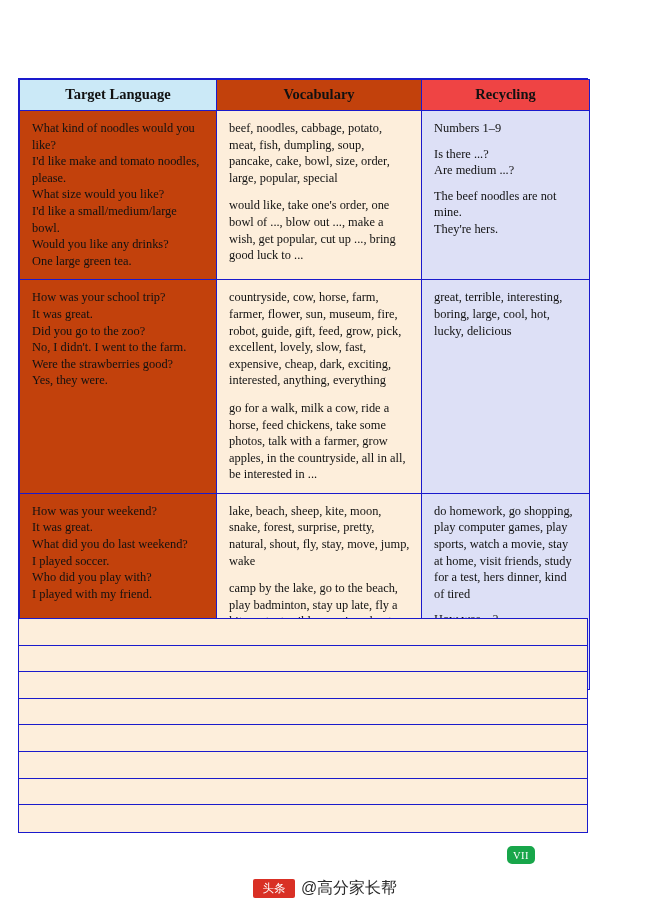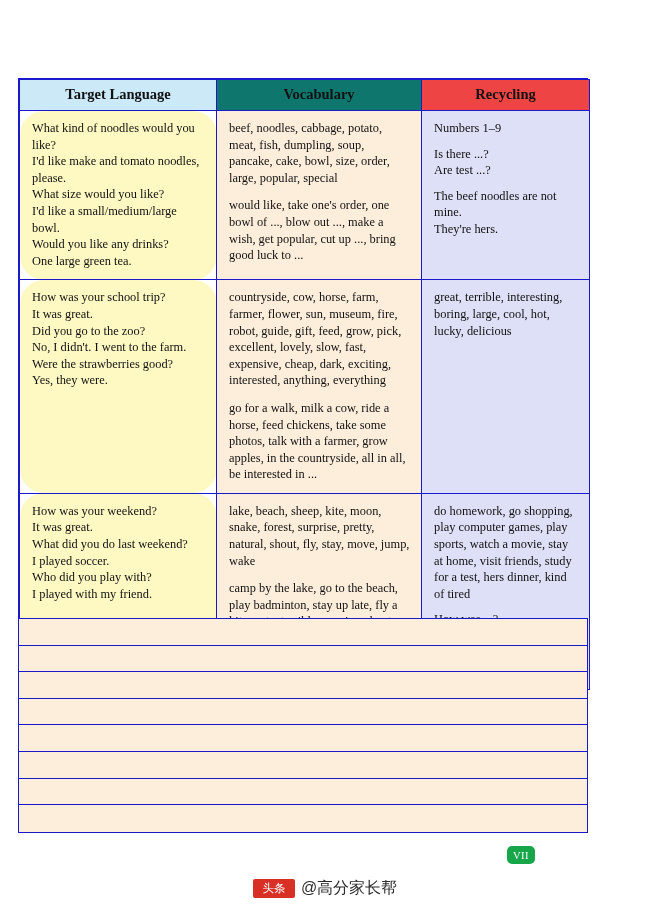--- a/index.html
+++ b/index.html
@@ -46,24 +46,24 @@
     font-size: 14.5px;
     color: #111111;
     padding: 6px 4px 7px 4px;
     height: 27px;
   }
   col.c1 { width: 197px; }
   col.c2 { width: 205px; }
   col.c3 { width: 168px; }
 
   .h1 { background: #cbe9f7; }
-  .h2 { background: #0f766e; }
+  .h2 { background: #c2410c; }
   .h3 { background: #ef4444; }
 
-  .cell-blue { background: #fef9c3; border-radius: 24px; }
+  .cell-blue { background: #c2410c; }
   .cell-peach { background: #fdeedb; }
   .cell-lav  { background: #dde0f6; }
 
   .cell-blue p, .cell-peach p, .cell-lav p {
     margin: 0;
     font-size: 12.4px;
     line-height: 16.6px;
     color: #111111;
   }
   .gap { height: 9px; }
@@ -163,21 +163,21 @@
             <p>One large green tea.</p>
           </td>
           <td class="cell-peach">
             <p class="blk">beef, noodles, cabbage, potato, meat, fish, dumpling, soup, pancake, cake, bowl, size, order, large, popular, special</p>
             <p class="blk">would like, take one's order, one bowl of ..., blow out ..., make a wish, get popular, cut up ..., bring good luck to ...</p>
           </td>
           <td class="cell-lav">
             <p class="blk">Numbers 1–9</p>
             <div class="gap"></div>
             <p>Is there ...?</p>
-            <p>Are test ...?</p>
+            <p>Are medium ...?</p>
             <div class="gap"></div>
             <p>The beef noodles are not mine.</p>
             <p>They're hers.</p>
           </td>
         </tr>
         <tr>
           <td class="cell-blue">
             <p class="blk">How was your school trip?</p>
             <p>It was great.</p>
             <p>Did you go to the zoo?</p>

